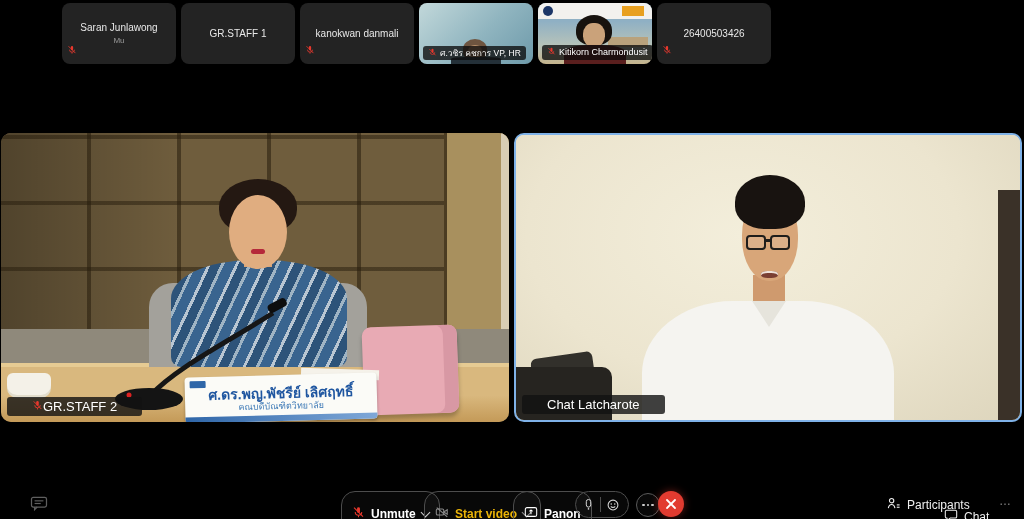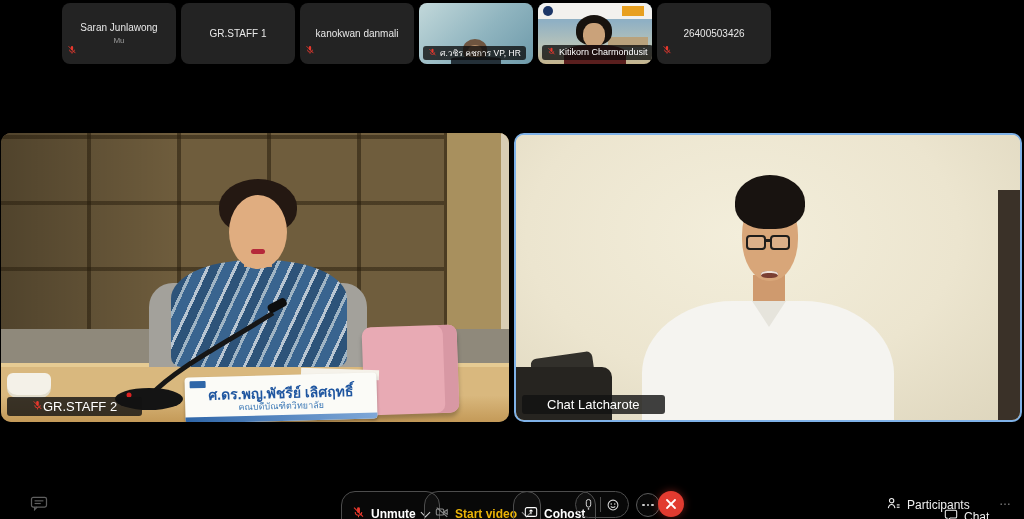--- a/index.html
+++ b/index.html
@@ -301,21 +301,21 @@
           </svg></span>
       <span>Start video</span>
       <span class="chev"></span>
     </div>
 
     <div class="pill" style="left:513px;">
       <span><svg width="14" height="14" viewBox="0 0 16 16">
             <rect x="1.5" y="3" width="13" height="10" rx="2" fill="none" stroke="#fff" stroke-width="1.2"></rect>
             <path d="M8 10.5V5.5M8 5.5L6.2 7.3M8 5.5l1.8 1.8" stroke="#fff" stroke-width="1.2" fill="none"></path>
           </svg></span>
-      <span>Cohost</span>
+      <span>Panon</span>
     </div>
 
     <div class="iconpill" style="left:575px;width:54px;">
       <span class="seg">
           <svg width="13" height="13" viewBox="0 0 16 16">
             <rect x="5.3" y="1.8" width="5.4" height="9.4" rx="2.7" fill="none" stroke="#d8d8d8" stroke-width="1.2"></rect>
             <circle cx="8" cy="13.4" r="1" fill="#d8d8d8"></circle>
           </svg>
         </span>
       <span class="divider"></span>

